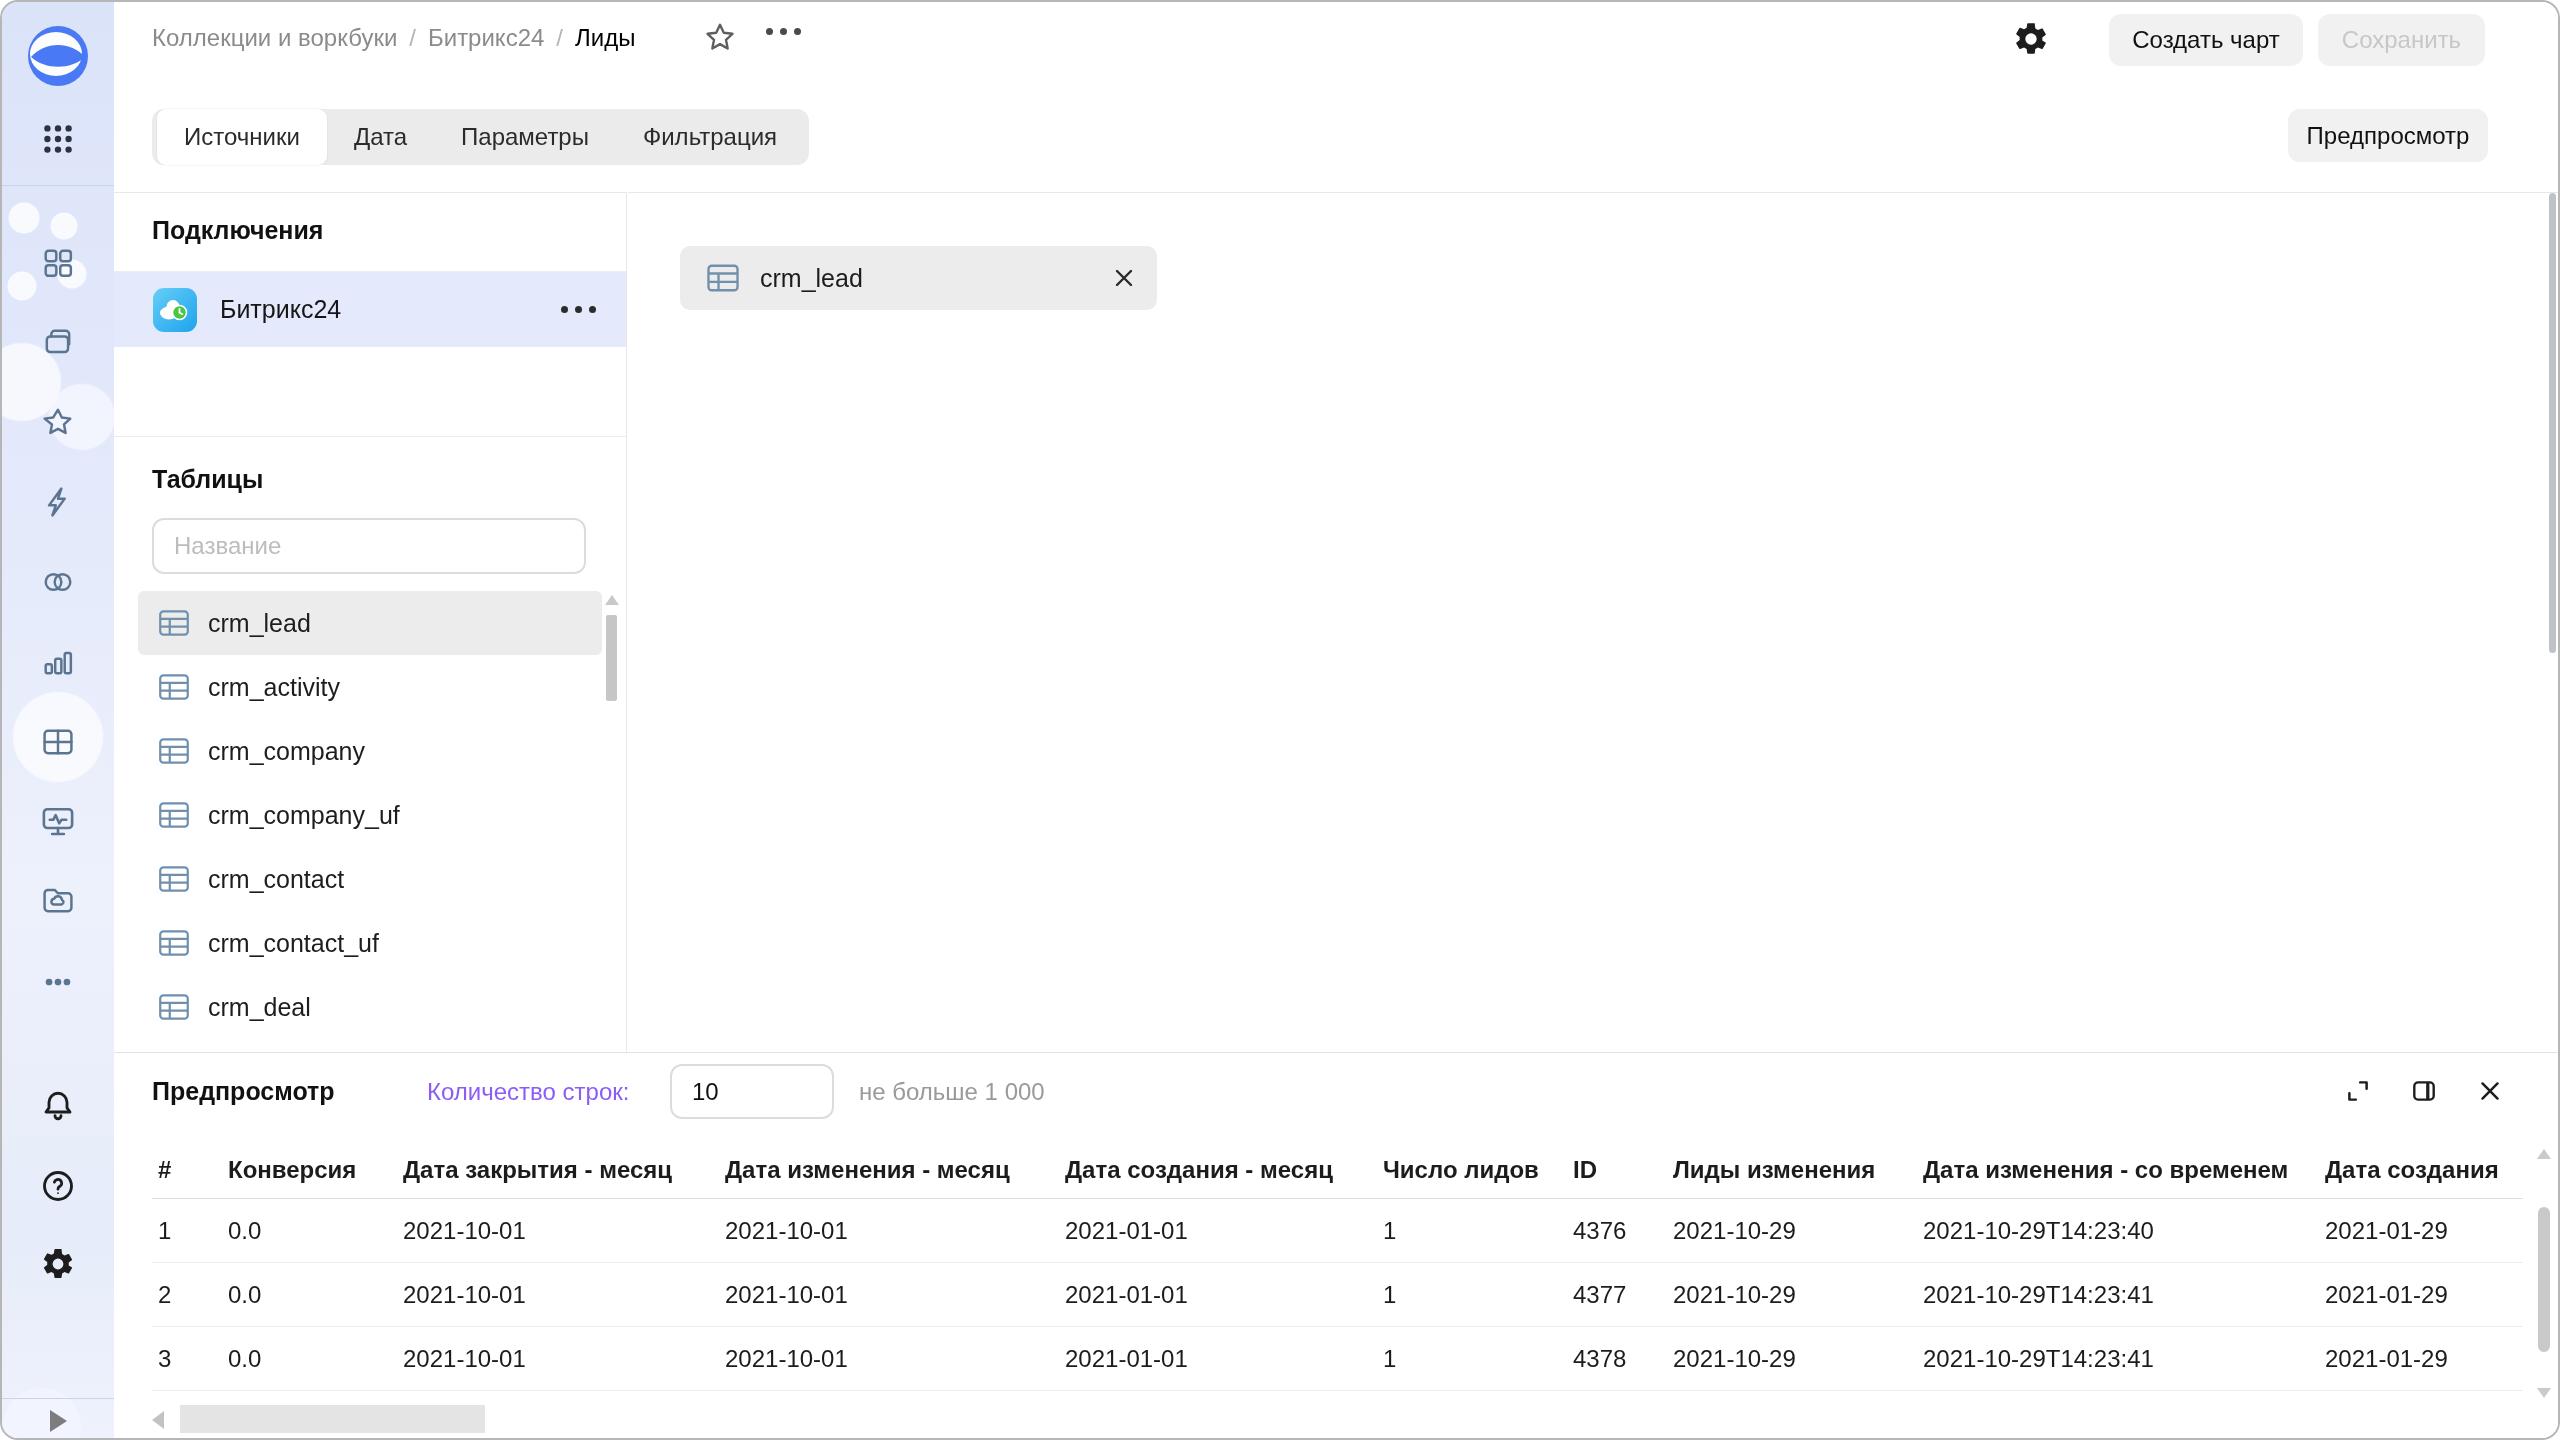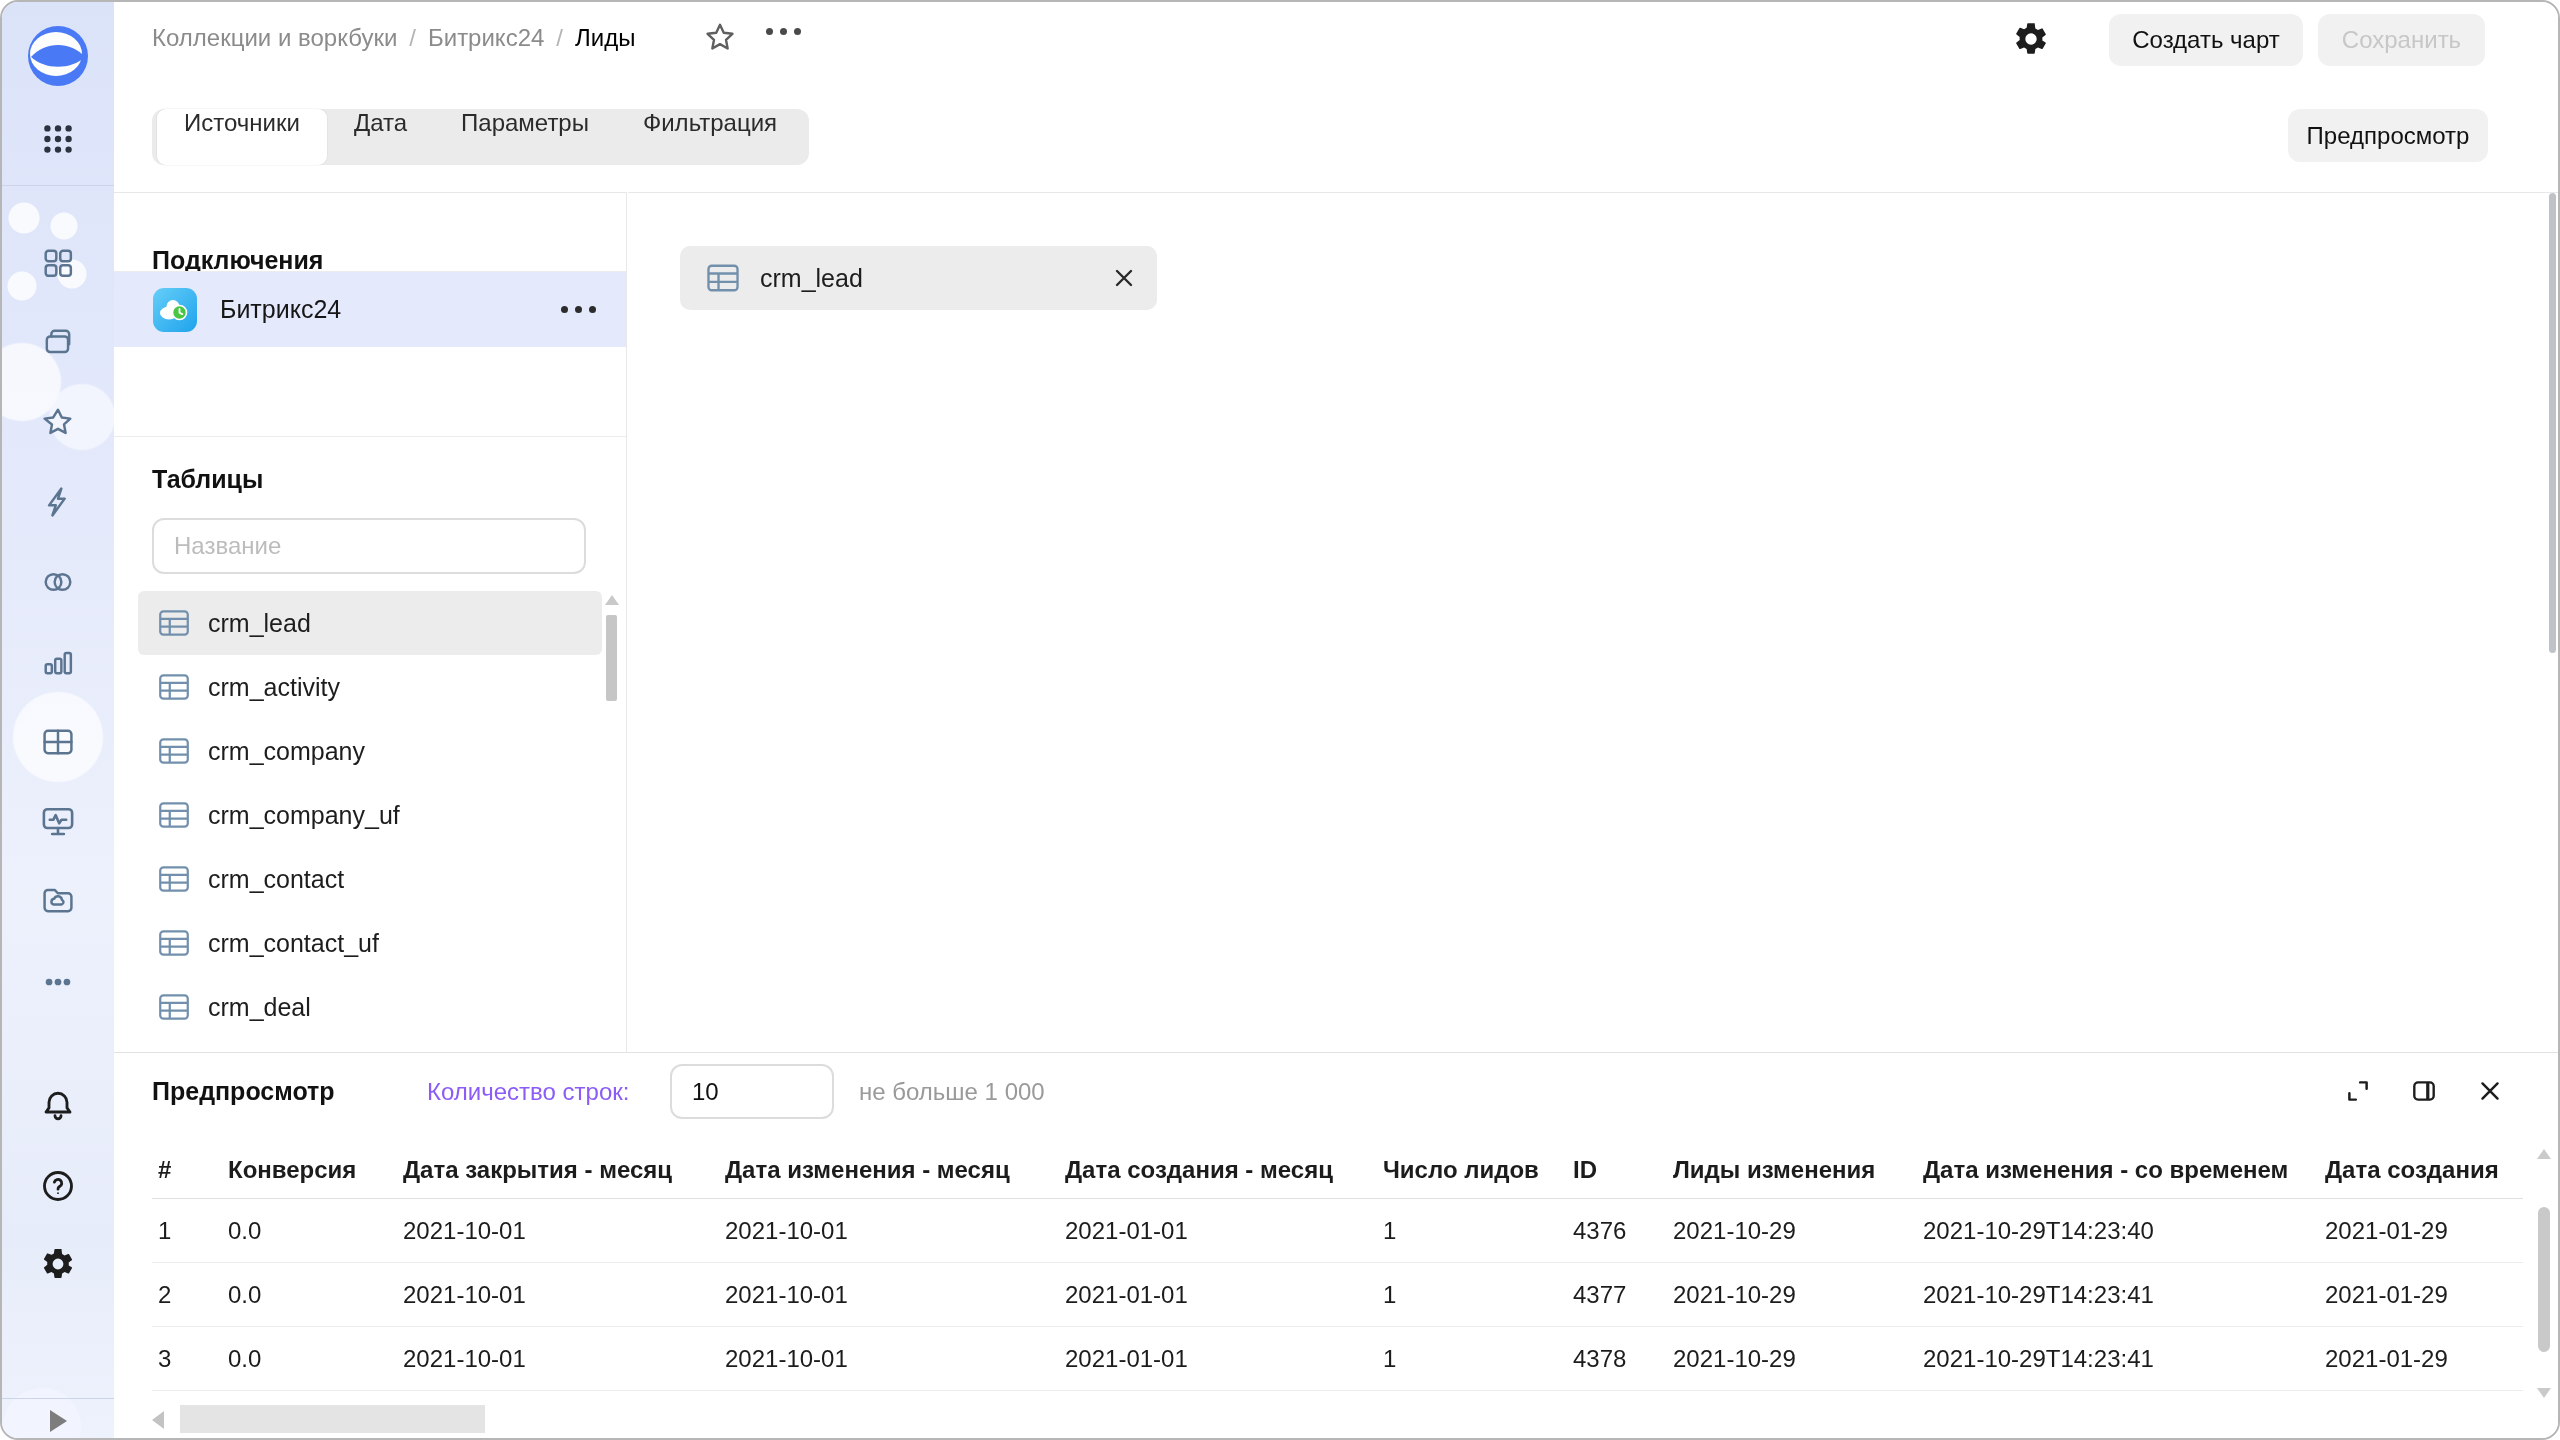--- a/index.html
+++ b/index.html
@@ -34,21 +34,21 @@
   .crumb-more i { width:7px; height:7px; border-radius:50%; background:#4a4a4a; }
   .top-gear { position:absolute; right:508px; top:18px; }
   .btn { position:absolute; top:12px; height:52px; border-radius:12px; background:#f1f1f2; border:none;
          font-family:inherit; font-size:24px; color:#111; display:flex; align-items:center; justify-content:center; cursor:pointer; }
   .btn-create { right:255px; width:194px; }
   .btn-save   { right:73px; width:167px; color:#c7c7c7; }
 
   
   .tabsrow { position:absolute; left:112px; right:0; top:100px; height:90px; background:#fff; }
   .segmented { position:absolute; left:38px; top:7px; height:56px; background:#ebebec; border-radius:12px; display:flex; align-items:center; padding:0 5px; }
-  .tab { height:56px; display:flex; padding:0 27px; font-size:24px; color:#2b2b2b; border-radius:9px; cursor:pointer; white-space:nowrap; }
+  .tab { height:56px; display:flex; align-items:center; padding:0 27px; font-size:24px; color:#2b2b2b; border-radius:9px; cursor:pointer; white-space:nowrap; }
   .tab.active { background:#fff; box-shadow:0 0 0 1px rgba(0,0,0,0.03); }
   .btn-preview { position:absolute; right:70px; top:7px; width:200px; height:53px; border-radius:12px; background:#f1f1f2;
                  font-size:24px; color:#111; display:flex; align-items:center; justify-content:center; cursor:pointer; }
 
   
   .leftpanel { position:absolute; left:112px; top:190px; width:513px; height:860px; background:#fff;
                border-top:1px solid #e8e8e8; border-right:1px solid #e8e8e8; }
   .section-title { position:absolute; left:38px; font-size:25px; font-weight:700; color:#111; }
   .lp-div { position:absolute; left:0; right:0; height:1px; background:#ececec; }
   .conn-row { position:absolute; left:0; right:0; top:79px; height:75px; background:#e4e9fb; display:flex; align-items:center; cursor:pointer; }
@@ -289,21 +289,21 @@
         </div>
 
         <div class="tab">
           <span>Фильтрация</span>
         </div>
       </div>
     <div class="btn-preview">Предпросмотр</div>
   </div>
 
   <section class="leftpanel">
-    <div class="section-title" style="top:23px;margin-top:30px;">Подключения</div>
+    <div class="section-title" style="top:23px;">Подключения</div>
     <div class="lp-div" style="top:78px;"></div>
 
     <div>
 
         <div class="conn-row">
           <span class="appic">
             <svg width="46" height="46" viewBox="0 0 46 46">
               <defs>
                 <linearGradient id="bxg" x1="0" y1="0" x2="1" y2="1">
                   <stop offset="0" stop-color="#66cef8"></stop>

